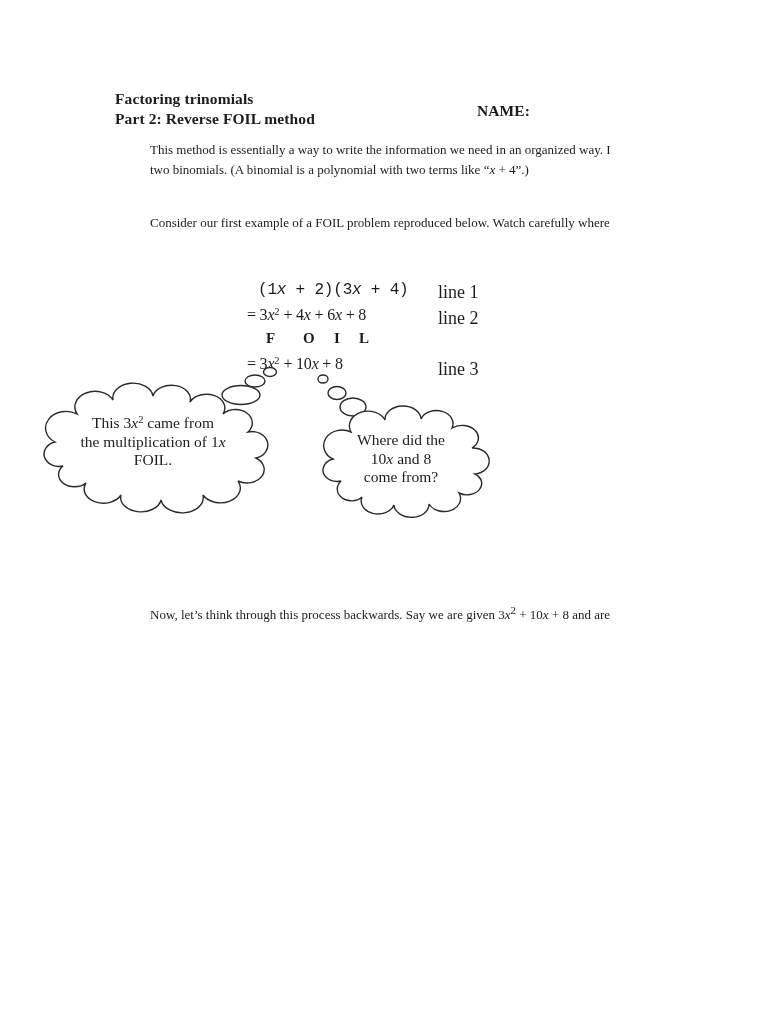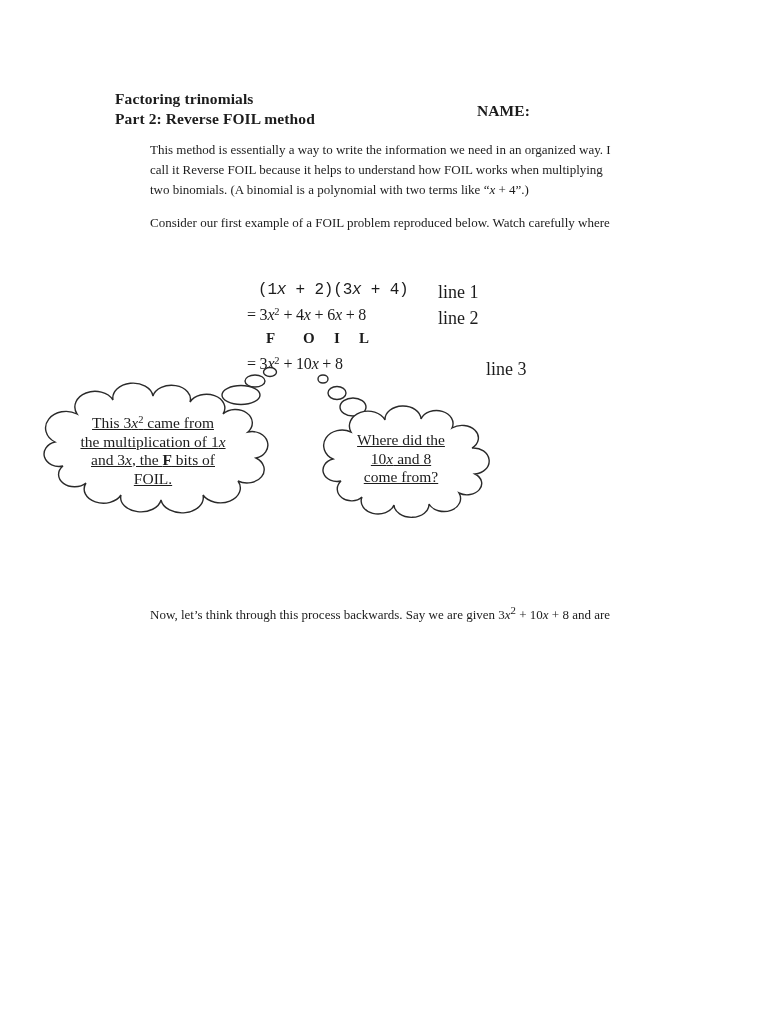--- a/index.html
+++ b/index.html
@@ -19,35 +19,34 @@
   .math sup, .cloudtxt sup { font-size:10.5px; line-height:0; vertical-align:5px; letter-spacing:0; }
   .mlabel { font-size:18px; }
   .foil-letter { position:absolute; font-size:15px; font-weight:bold; }
   .cloudtxt {
     position:absolute;
     font-size:15.5px;
     line-height:18.5px;
     text-align:center;
     color:#1c1c1c;
   }
-  .cloudtxt div { white-space:nowrap;text-decoration:underline; }
+  .cloudtxt div { white-space:nowrap; }
   i.v { font-style:italic; }
   b.bf { font-weight:bold; }
   svg .ink { fill:#ffffff; stroke:#2a2a2a; stroke-width:1.4; }
 </style>
 </head>
 <body>
 
 <div class="abs hdr" style="left:115px; top:90px;">Factoring trinomials</div>
 <div class="abs hdr" style="left:477px; top:90px;margin-top:12px;">NAME:</div>
 <div class="abs hdr" style="left:115px; top:110px;">Part 2: Reverse FOIL method</div>
 
 <div class="abs para" style="left:115px; top:140px;">
   <div class="line">This method is essentially a way to write the information we need in an organized way. I</div>
-  <div class="line">call it Reverse FOIL because it helps to understand how FOIL works when multiplying</div>
   <div class="line">two binomials. (A binomial is a polynomial with two terms like “<i class="v">x</i> + 4”.)</div>
 </div>
 
 <div class="abs para" style="left:115px; top:213px;text-align:center;">
   <div class="line">Consider our first example of a FOIL problem reproduced below. Watch carefully where</div>
 </div>
 
 <div class="abs math" style="left:258px; top:281px;font-family:Liberation Mono, monospace;">(1<i class="v">x</i> + 2)(3<i class="v">x</i> + 4)</div>
 <div class="abs mlabel" style="left:438px; top:282px;">line 1</div>
 
@@ -55,21 +54,21 @@
 <div class="abs mlabel" style="left:438px; top:308px;">line 2</div>
 
 <div>
   <span class="foil-letter" style="left:266px; top:330px;">F</span>
   <span class="foil-letter" style="left:303px; top:330px;">O</span>
   <span class="foil-letter" style="left:334px; top:330px;">I</span>
   <span class="foil-letter" style="left:359px; top:330px;">L</span>
 </div>
 
 <div class="abs math" style="left:247px; top:355px;">= 3<i class="v">x</i><sup>2</sup> + 10<i class="v">x</i> + 8</div>
-<div class="abs mlabel" style="left:438px; top:359px;margin-left:48px;">line 3</div>
+<div class="abs mlabel" style="left:438px; top:359px;">line 3</div>
 
 <svg class="abs" style="left:30px; top:360px;" width="470" height="170" viewBox="0 0 470 170">
 
   <g transform="translate(5,22)">
     <path class="ink" d="M 20 60
       A 16 13 0 0 1 42 32
       A 18 14 0 0 1 78 18
       A 19 14 0 0 1 118 14
       A 18 13 0 0 1 155 20
       A 16 12 0 0 1 188 32
@@ -109,21 +108,20 @@
       A 15 11 0 0 1 73 101
       A 13 10 0 0 1 41 93
       A 12 10 0 0 1 20 77
       A 11 9 0 0 1 12 55 Z"></path>
   </g>
 </svg>
 
 <div class="cloudtxt" style="left:48px; top:414px; width:210px;">
   <div>This 3<i class="v">x</i><sup>2</sup> came from</div>
   <div>the multiplication of 1<i class="v">x</i></div>
-  <div>and 3<i class="v">x</i>, the <b class="bf">F</b> bits of</div>
   <div>FOIL.</div>
 </div>
 
 <div class="cloudtxt" style="left:331px; top:431px; width:140px;">
   <div>Where did the</div>
   <div>10<i class="v">x</i> and 8</div>
   <div>come from?</div>
 </div>
 
 <div class="abs para" style="left:115px; top:600px;">

